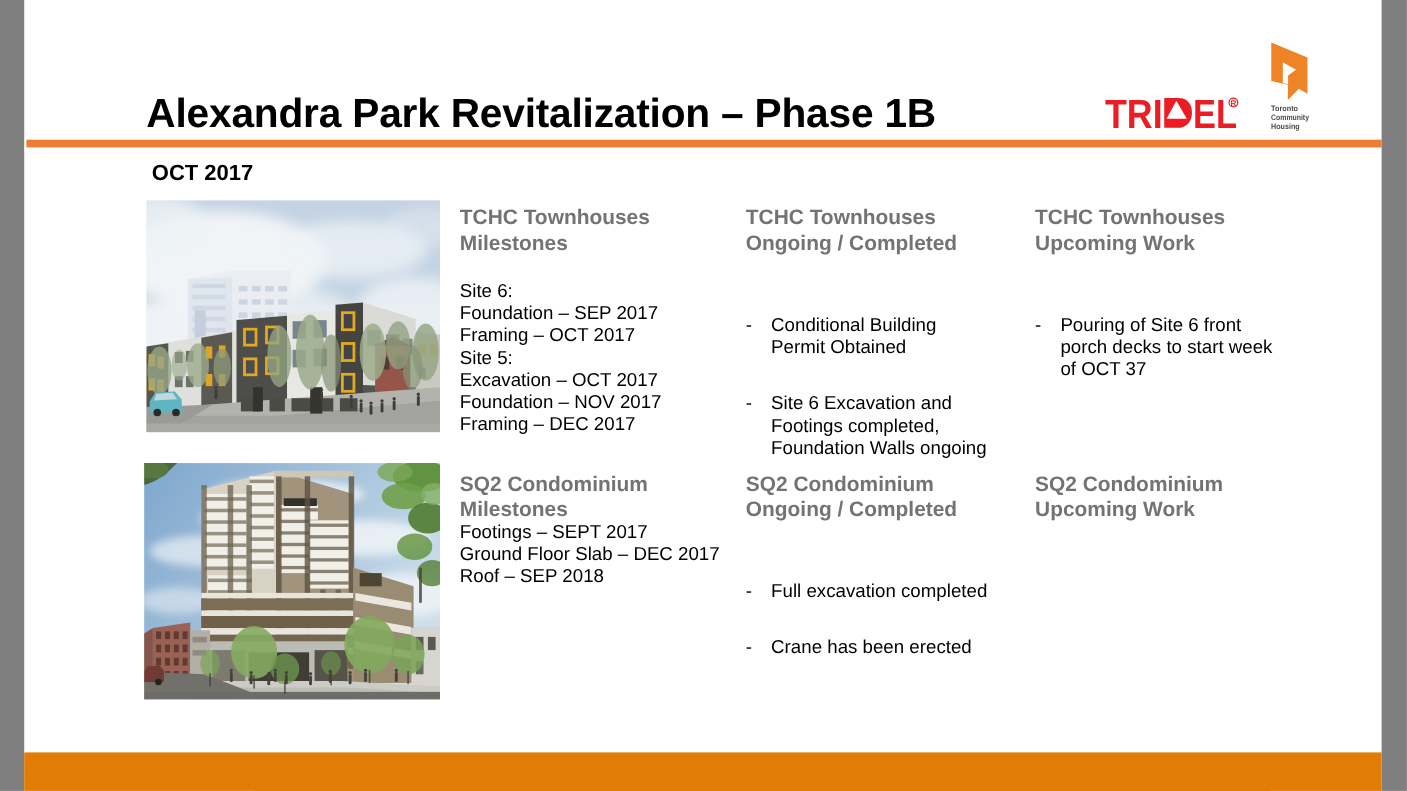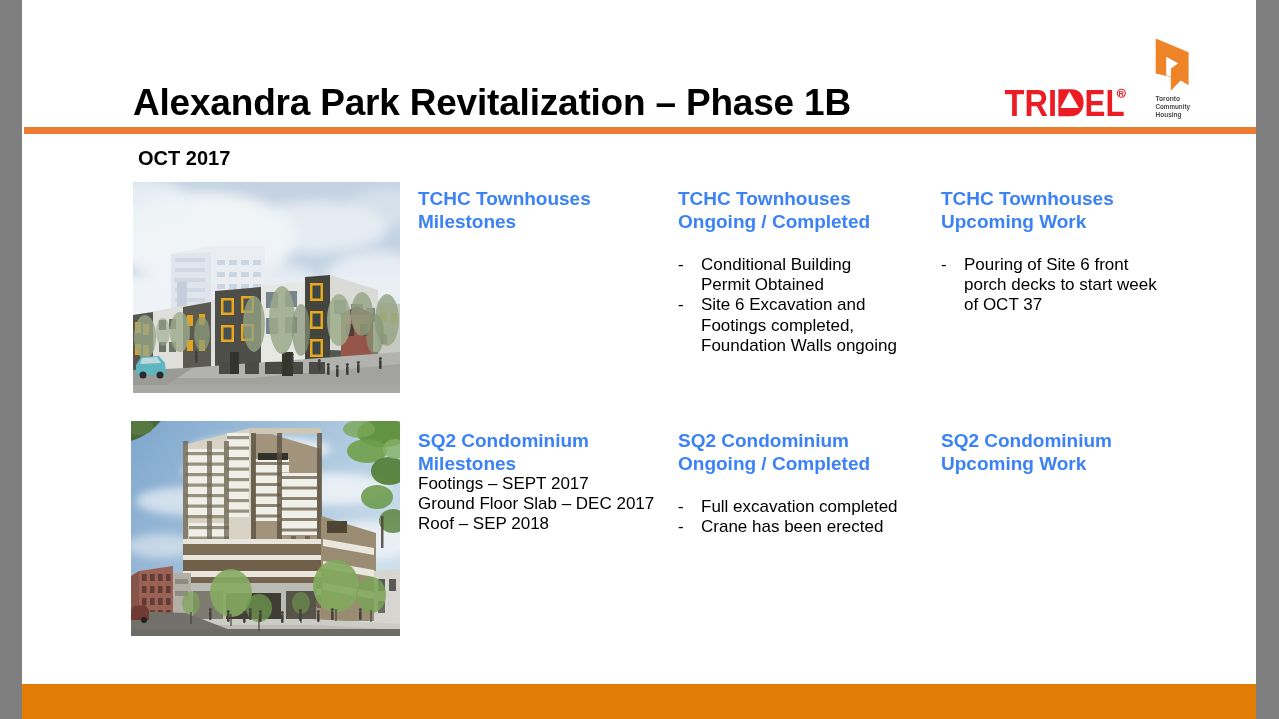--- a/index.html
+++ b/index.html
@@ -1,23 +1,23 @@
 <!DOCTYPE html>
 <html><head>
 <meta charset="utf-8">
 <style>
   html,body{margin:0;padding:0;}
   body{width:1279px;height:719px;overflow:hidden;background:#fff;
        font-family:"Liberation Sans", sans-serif;}
   .slide{position:relative;width:1213px;height:719px;background:#fff;}
   .abs{position:absolute;}
-  .head{font-weight:bold;font-size:19px;line-height:22.5px;color:#3b82f6;}
+  .head{font-weight:bold;font-size:19px;line-height:22.5px;color:#737373;}
   .body{font-size:17px;line-height:20.2px;color:#000;}
   ul.d{list-style:none;margin:0;padding:0;}
-  ul.d li{position:relative;padding-left:23px;}
+  ul.d li{position:relative;padding-left:23px;margin-top:31px;}
   ul.d li:before{content:"-";position:absolute;left:0;top:0;}
 </style>
 </head>
 <body>
 <div class="slide">
 
   <div class="abs" style="left:0;top:0;width:22px;height:719px;background:#7f7f7f;"></div>
 
   <div class="abs" style="left:1256px;top:0;width:23px;height:719px;background:#7f7f7f;"></div>
 
@@ -375,20 +375,21 @@
   <circle cx="201.3" cy="188.4" r="1.5" fill="#45433e"></circle>
   <rect x="228" y="190" width="2.6" height="9" rx="1.2" fill="#45433e"></rect>
   <circle cx="229.3" cy="188.4" r="1.5" fill="#45433e"></circle>
   <rect x="118" y="190" width="2.6" height="9" rx="1.2" fill="#45433e"></rect>
   <circle cx="119.3" cy="188.4" r="1.5" fill="#45433e"></circle>
   </g>
   </svg>
 
   <div class="abs head" style="left:418px;top:188px;">TCHC Townhouses<br>Milestones</div>
 
+  <div class="abs body" style="left:418px;top:255px;">Site 6:<br>Foundation – SEP 2017<br>Framing – OCT 2017<br>Site 5:<br>Excavation – OCT 2017<br>Foundation – NOV 2017<br>Framing – DEC 2017</div>
 
   <div class="abs head" style="left:678px;top:188px;">TCHC Townhouses<br>Ongoing / Completed</div>
 
   <div class="abs body" style="left:678px;top:255px;width:222px;">
     <ul class="d">
         <li>Conditional Building Permit Obtained</li>
         <li>Site 6 Excavation and Footings completed, Foundation Walls ongoing</li>
       </ul>
   </div>
 

